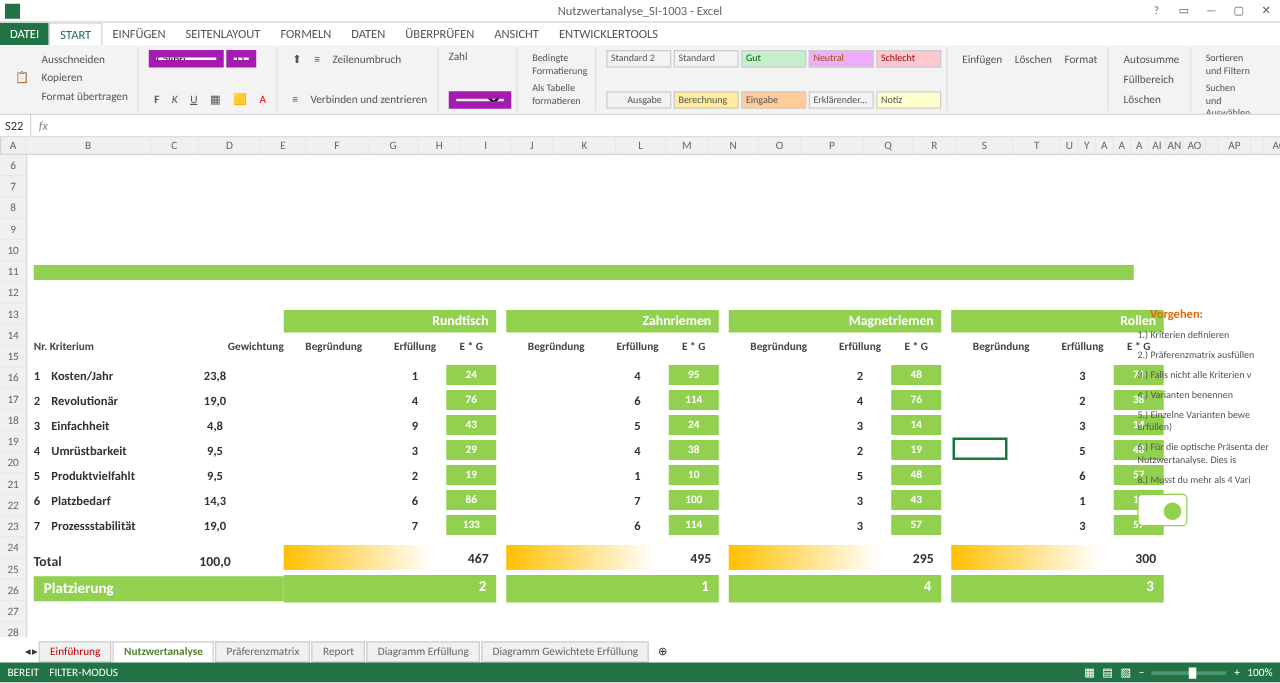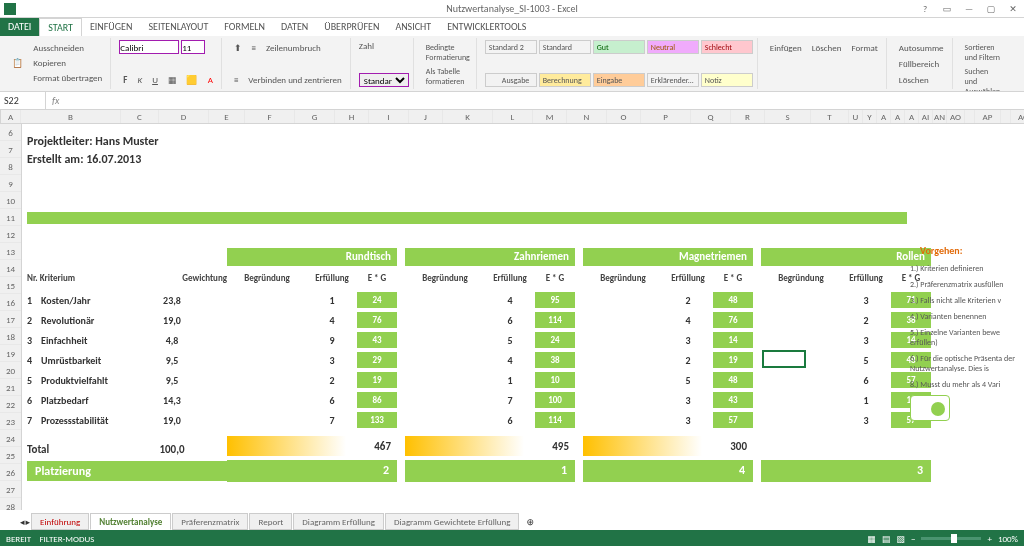--- a/index.html
+++ b/index.html
@@ -12,32 +12,32 @@
 
   .ribbon-tabs { height: 18px; display: flex; align-items: stretch; font-size: 10px; }
   .ribbon-tabs .tab { padding: 2px 8px; color: #555; cursor: default; }
   .ribbon-tabs .tab.file { background: #217346; color: #fff; }
   .ribbon-tabs .tab.active { background: #fff; color: #217346; border: 1px solid #d4d4d4; border-bottom: none; }
 
   .ribbon { height: 56px; background: #f3f3f3; border-bottom: 1px solid #d4d4d4; display: flex; align-items: stretch; padding: 2px 4px; gap: 4px; font-size: 9px; color: #555; overflow: hidden; }
   .ribbon .group { border-right: 1px solid #e0e0e0; padding: 2px 4px; display: flex; flex-direction: column; justify-content: space-between; }
   .ribbon .group .row { display: flex; gap: 2px; align-items: center; }
   .ribbon .btn { padding: 1px 3px; border: 1px solid transparent; }
-  .ribbon select, .ribbon input { font-size: 9px; height: 14px; border: 1px solid #a21caf; }
+  .ribbon select, .ribbon input { font-size: 9px; height: 14px; border: 6px solid #a21caf; }
   .style-cell { width: 52px; height: 14px; font-size: 8px; padding: 1px 3px; border: 1px solid #ccc; white-space: nowrap; overflow: hidden; }
   .style-gut { background: #c6efce; color: #006100; }
   .style-neutral { background: #f0abfc; color: #9c5700; }
   .style-schlecht { background: #ffc7ce; color: #9c0006; }
   .style-ausgabe { background: #f2f2f2; padding-left: 16px; }
   .style-berechnung { background: #ffeb9c; }
   .style-eingabe { background: #ffcc99; }
   .style-notiz { background: #ffffcc; }
 
   .formula-bar { height: 18px; border-bottom: 1px solid #d4d4d4; display: flex; align-items: center; font-size: 10px; }
-  .name-box { width: 46px; border-right: 1px solid #d4d4d4; padding: 2px 4px; }
+  .name-box { width: 25px; border-right: 1px solid #d4d4d4; padding: 2px 4px; }
   .fx { padding: 0 6px; color: #888; font-style: italic; }
 
   .sheet-area { position: relative; height: 400px; overflow: hidden; }
   .col-headers { display: flex; height: 14px; background: #f0f0f0; border-bottom: 1px solid #d4d4d4; font-size: 9px; color: #666; }
   .col-headers .rh { width: 22px; border-right: 1px solid #d4d4d4; background: #e8e8e8; }
   .col-headers .ch { text-align: center; border-right: 1px solid #e8e8e8; line-height: 14px; }
 
   .grid { display: flex; height: calc(100% - 14px); }
   .row-headers { width: 22px; background: #f0f0f0; border-right: 1px solid #d4d4d4; font-size: 9px; color: #666; }
   .row-headers div { height: 17px; text-align: center; line-height: 17px; border-bottom: 1px solid #e8e8e8; }
@@ -271,24 +271,20 @@
         <div>22</div>
         <div>23</div>
         <div>24</div>
         <div>25</div>
         <div>26</div>
         <div>27</div>
         <div>28</div>
       </div>
     <div class="cells">
 
-      <div class="proj-info">
-        <div>Projektleiter: Hans Muster</div>
-        <div>Erstellt am: 16.07.2013</div>
-      </div>
 
       <div class="green-bar-top"></div>
 
       <div class="alt-headers">
         <div class="alt-hdr">Rundtisch</div>
         <div class="alt-hdr">Zahnriemen</div>
         <div class="alt-hdr">Magnetriemen</div>
         <div class="alt-hdr">Rollen</div>
       </div>
 
@@ -493,20 +489,21 @@
               <div class="eg">57</div>
             </div>
           </div>
         </div>
 
       <div class="total-row">
         <div class="lbl">Total</div>
         <div class="gew">100,0</div>
         <div class="alt-tot">467</div>
         <div class="alt-tot">495</div>
+        <div class="alt-tot">295</div>
         <div class="alt-tot">300</div>
       </div>
 
       <div class="place-row">
         <div class="lbl">Platzierung</div>
         <div class="alt-pl">2</div>
         <div class="alt-pl">1</div>
         <div class="alt-pl">4</div>
         <div class="alt-pl">3</div>
       </div>

